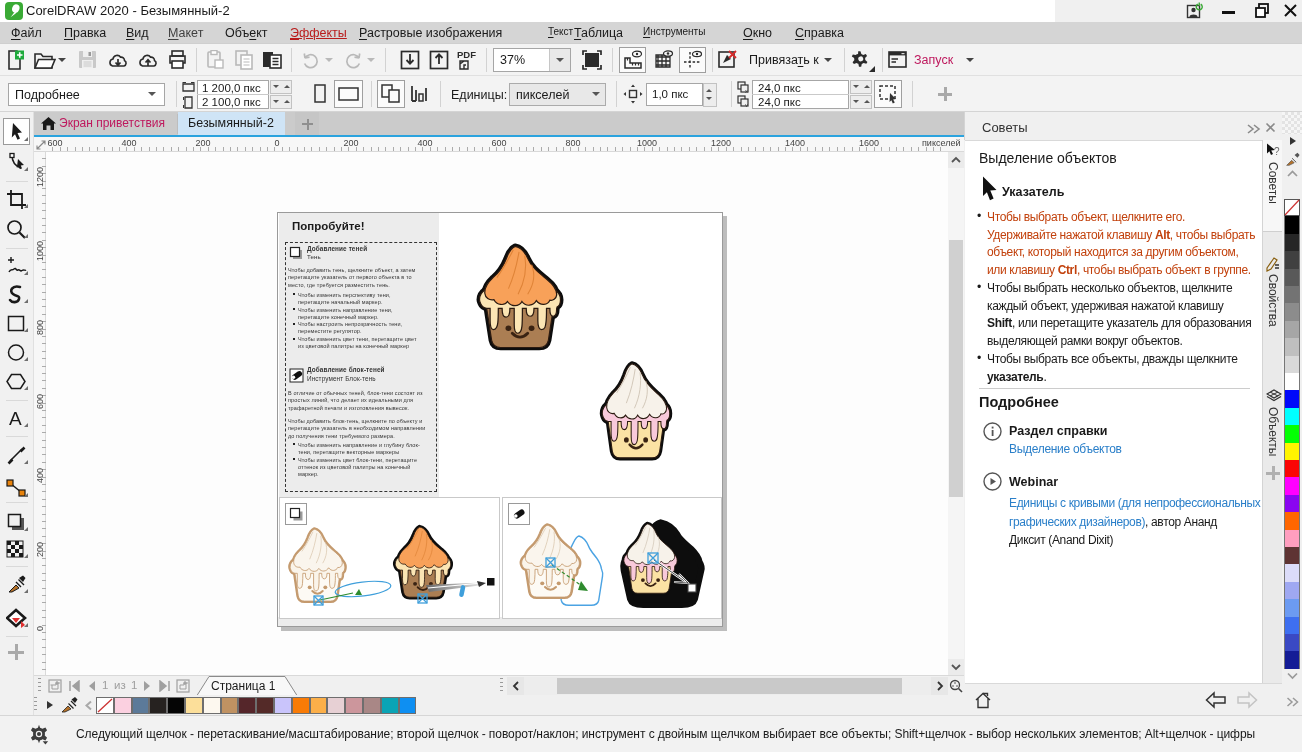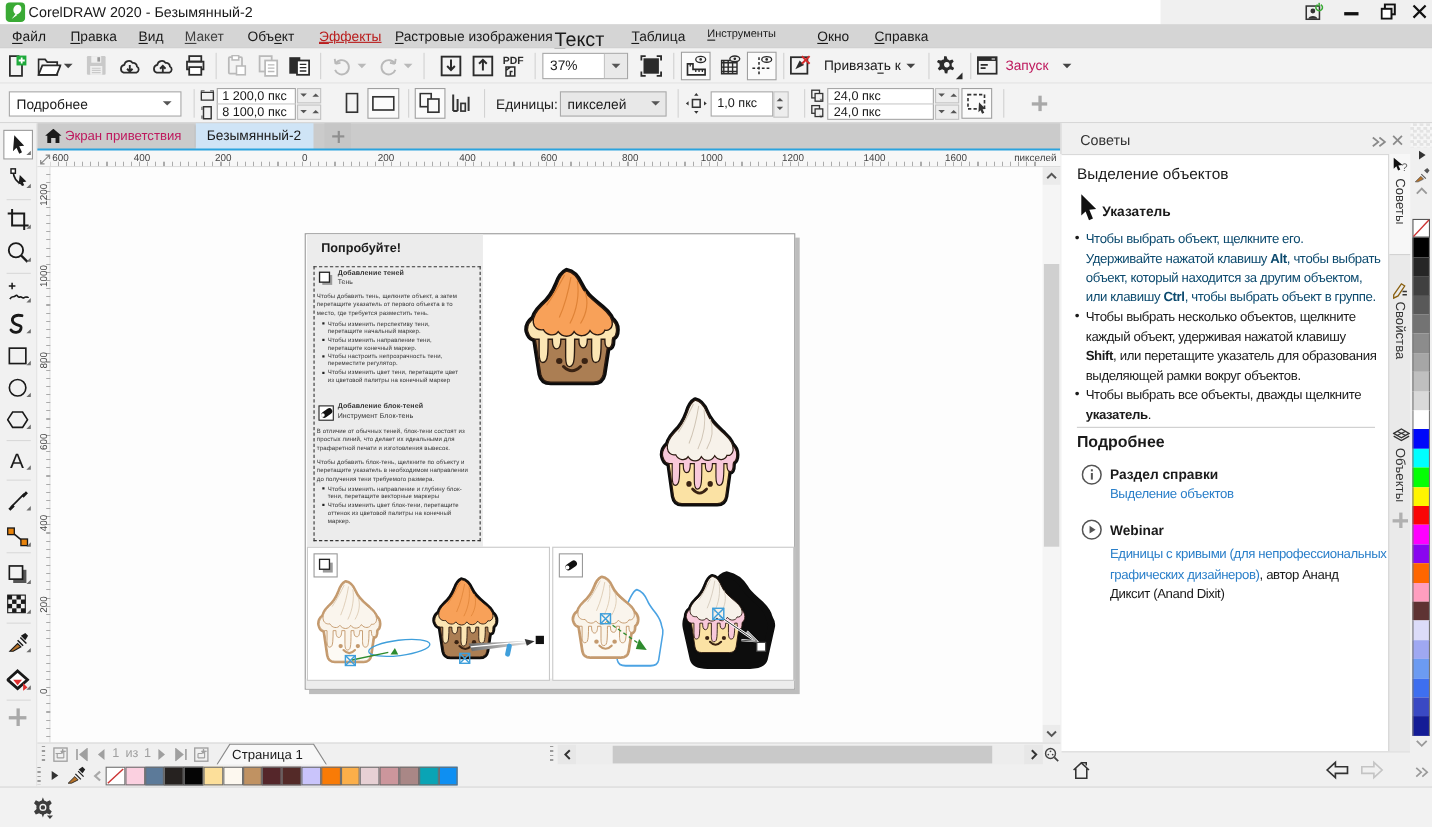--- a/index.html
+++ b/index.html
@@ -35,21 +35,21 @@
 </div>
 
 <div class="abs" style="left:0;top:22px;width:1302px;height:22px;background:#d5d5d5;border-bottom:1px solid #cfcfcf;">
 <div class="abs" style="left:11px;top:4px;font-size:12.5px;color:#1a1a1a;"><u>Ф</u>айл</div>
 <div class="abs" style="left:64px;top:4px;font-size:12.5px;color:#1a1a1a;"><u>П</u>равка</div>
 <div class="abs" style="left:126px;top:4px;font-size:12.5px;color:#1a1a1a;"><u>В</u>ид</div>
 <div class="abs" style="left:168px;top:4px;font-size:12.5px;color:#404040;"><u>М</u>акет</div>
 <div class="abs" style="left:225px;top:4px;font-size:12.5px;color:#1a1a1a;">Объ<u>е</u>кт</div>
 <div class="abs" style="left:290px;top:4px;font-size:12.5px;color:#b91c1c;text-decoration:underline;"><u>Э</u>ффекты</div>
 <div class="abs" style="left:359px;top:4px;font-size:12.5px;color:#1a1a1a;"><u>Р</u>астровые изображения</div>
-<div class="abs" style="left:504px;top:4px;font-size:18px;color:#1a1a1a;"><u>Т</u>екст</div>
+<div class="abs" style="left:548px;top:4px;font-size:10px;color:#1a1a1a;"><u>Т</u>екст</div>
 <div class="abs" style="left:574px;top:4px;font-size:12.5px;color:#1a1a1a;"><u>Т</u>аблица</div>
 <div class="abs" style="left:643px;top:4px;font-size:10px;color:#1a1a1a;"><u>И</u>нструменты</div>
 <div class="abs" style="left:743px;top:4px;font-size:12.5px;color:#1a1a1a;"><u>О</u>кно</div>
 <div class="abs" style="left:795px;top:4px;font-size:12.5px;color:#1a1a1a;"><u>С</u>правка</div>
 </div>
 <div class="abs" style="left:0;top:44px;width:1302px;height:32px;background:#f3f3f3;border-bottom:1px solid #e0e0e0;" id="stdbar">
 <svg class="abs" style="left:5px;top:6px" width="20" height="20" viewBox="0 0 20 20">
       <path d="M4 1 L12 1 L15 4.5 L15 19 L4 19 Z" fill="none" stroke="#2b2b2b" stroke-width="1.6"></path>
       <rect x="10" y="0.5" width="9" height="9" fill="#1faa3c"></rect>
       <path d="M12 5 L17.5 5 M14.7 2.2 L14.7 7.8" stroke="#fff" stroke-width="1.6"></path>
@@ -177,21 +177,21 @@
       <path d="M1 9 L12 9 L12 2 L1 2 Z" fill="none" stroke="#333" stroke-width="1.3"></path>
       <path d="M1 0.5 L4 0.5 M9 0.5 L12 0.5 M1 0 L1 1.4 M12 0 L12 1.4" stroke="#333" stroke-width="1"></path>
     </svg>
 <svg class="abs" style="left:183px;top:20px" width="11" height="13" viewBox="0 0 11 13">
       <path d="M2 1 L9 1 L9 12 L2 12 Z" fill="none" stroke="#333" stroke-width="1.3"></path>
       <path d="M0.5 1 L0.5 4 M0.5 9 L0.5 12" stroke="#333" stroke-width="1"></path>
     </svg>
 <div class="abs" style="left:197px;top:4px;width:72px;height:29px;background:#fff;border:1px solid #a6a6a6;"></div>
 <div class="abs" style="left:197px;top:18px;width:72px;height:1px;background:#c9c9c9;"></div>
 <div class="abs" style="left:202px;top:5.5px;font-size:11.5px;color:#1a1a1a;">1 200,0 пкс</div>
-<div class="abs" style="left:202px;top:19.5px;font-size:11.5px;color:#1a1a1a;">8 100,0 пкс</div>
+<div class="abs" style="left:202px;top:19.5px;font-size:11.5px;color:#1a1a1a;">2 100,0 пкс</div>
 <div class="abs" style="left:270px;top:4px;width:22px;height:14px;background:#ededed;border:1px solid #c2c2c2;"></div>
 <div class="abs" style="left:273px;top:9px;width:0;height:0;border:3.5px solid transparent;border-top-color:#555;"></div>
 <div class="abs" style="left:284px;top:6px;width:0;height:0;border:3.5px solid transparent;border-bottom-color:#555;"></div>
 <div class="abs" style="left:270px;top:19px;width:22px;height:14px;background:#ededed;border:1px solid #c2c2c2;"></div>
 <div class="abs" style="left:273px;top:24px;width:0;height:0;border:3.5px solid transparent;border-top-color:#555;"></div>
 <div class="abs" style="left:284px;top:21px;width:0;height:0;border:3.5px solid transparent;border-bottom-color:#555;"></div>
 <svg class="abs" style="left:313px;top:8px" width="14" height="20" viewBox="0 0 14 20">
       <rect x="2" y="1" width="10" height="17" fill="none" stroke="#333" stroke-width="1.5"></rect>
     </svg>
 <div class="abs" style="left:334px;top:4px;width:29px;height:28px;background:#fbfbfb;border:1px solid #9f9f9f;"></div>
@@ -718,21 +718,21 @@
       <path d="M1.5 1.5 L9.5 9.5 M9.5 1.5 L1.5 9.5" stroke="#8a8a8a" stroke-width="1.6"></path>
     </svg>
 </div>
 <div class="abs" style="left:965px;top:140px;width:297px;height:543px;background:#fff;border-top:1px solid #d9d9d9;"></div>
 <div class="abs" style="left:979px;top:150px;font-size:14px;color:#1a1a1a;">Выделение объектов</div>
 <svg class="abs" style="left:982px;top:176px" width="16" height="26" viewBox="0 0 16 26">
     <path d="M1 0.5 L14.5 14 L8.3 14.6 L11.6 22.6 L8 24.2 L4.9 16.2 L1 20 Z" fill="#111"></path>
   </svg>
 <div class="abs" style="left:1002px;top:185px;font-size:12.5px;font-weight:bold;color:#1a1a1a;">Указатель</div>
 <div class="abs" style="left:977px;top:209px;font-size:12.4px;color:#1a1a1a;">•</div>
-<div class="abs" style="left:987px;top:209px;width:290px;font-size:12px;letter-spacing:-0.35px;line-height:17.7px;color:#0c4a6e;white-space:nowrap;">Чтобы выбрать объект, щелкните его.<br>Удерживайте нажатой клавишу <b>Alt</b>, чтобы выбрать<br>объект, который находится за другим объектом,<br>или клавишу <b>Ctrl</b>, чтобы выбрать объект в группе.</div>
+<div class="abs" style="left:987px;top:209px;width:290px;font-size:12px;letter-spacing:-0.35px;line-height:17.7px;color:#c2410c;white-space:nowrap;">Чтобы выбрать объект, щелкните его.<br>Удерживайте нажатой клавишу <b>Alt</b>, чтобы выбрать<br>объект, который находится за другим объектом,<br>или клавишу <b>Ctrl</b>, чтобы выбрать объект в группе.</div>
 <div class="abs" style="left:977px;top:280px;font-size:12.4px;color:#1a1a1a;">•</div>
 <div class="abs" style="left:987px;top:280px;width:290px;font-size:12px;letter-spacing:-0.35px;line-height:17.7px;color:#1a1a1a;white-space:nowrap;">Чтобы выбрать несколько объектов, щелкните<br>каждый объект, удерживая нажатой клавишу<br><b>Shift</b>, или перетащите указатель для образования<br>выделяющей рамки вокруг объектов.</div>
 <div class="abs" style="left:977px;top:351px;font-size:12.4px;color:#1a1a1a;">•</div>
 <div class="abs" style="left:987px;top:351px;width:290px;font-size:12px;letter-spacing:-0.35px;line-height:17.7px;color:#1a1a1a;white-space:nowrap;">Чтобы выбрать все объекты, дважды щелкните<br><b>указатель</b>.</div>
 <div class="abs" style="left:979px;top:388px;width:271px;height:1px;background:#cccccc;"></div>
 <div class="abs" style="left:979px;top:394px;font-size:14.5px;font-weight:bold;color:#1a1a1a;">Подробнее</div>
 <svg class="abs" style="left:983px;top:422px" width="19" height="19" viewBox="0 0 19 19">
     <circle cx="9.5" cy="9.5" r="8.5" fill="none" stroke="#555" stroke-width="1.4"></circle>
     <rect x="8.7" y="8" width="1.8" height="6" fill="#555"></rect>
     <rect x="8.7" y="4.6" width="1.8" height="1.9" fill="#555"></rect>
@@ -829,13 +829,14 @@
 <svg class="abs" style="left:4px;top:585px" width="13" height="10" viewBox="0 0 13 10">
       <path d="M1.5 1 L6 5 L1.5 9 M7 1 L11.5 5 L7 9" fill="none" stroke="#9a9a9a" stroke-width="1.5"></path>
     </svg>
 </div>
 
 <div class="abs" style="left:0;top:715px;width:1302px;height:37px;background:#f2f2f2;border-top:1px solid #d6d6d6;">
  <svg class="abs" style="left:28px;top:7px" width="22" height="22" viewBox="0 0 24 24">
   <path fill="#3d3d3d" d="M12 8.5 A3.5 3.5 0 1 0 12 15.5 A3.5 3.5 0 1 0 12 8.5 M12 2 L13.2 5.2 A7 7 0 0 1 15.8 6.3 L19 5 L20.8 8 L18.3 10.3 A7 7 0 0 1 18.3 13.7 L20.8 16 L19 19 L15.8 17.7 A7 7 0 0 1 13.2 18.8 L12 22 L10.8 18.8 A7 7 0 0 1 8.2 17.7 L5 19 L3.2 16 L5.7 13.7 A7 7 0 0 1 5.7 10.3 L3.2 8 L5 5 L8.2 6.3 A7 7 0 0 1 10.8 5.2 Z M12 9.8 A2.2 2.2 0 1 1 12 14.2 A2.2 2.2 0 1 1 12 9.8"></path>
   <path d="M16 20 L22 20 L19 23.5 Z" fill="#3d3d3d"></path>
  </svg>
+ <div class="abs" style="left:76px;top:11px;font-size:12px;letter-spacing:-0.06px;color:#1a1a1a;white-space:nowrap;">Следующий щелчок - перетаскивание/масштабирование; второй щелчок - поворот/наклон; инструмент с двойным щелчком выбирает все объекты; Shift+щелчок - выбор нескольких элементов; Alt+щелчок - цифры</div>
 </div>
 
 </body></html>

